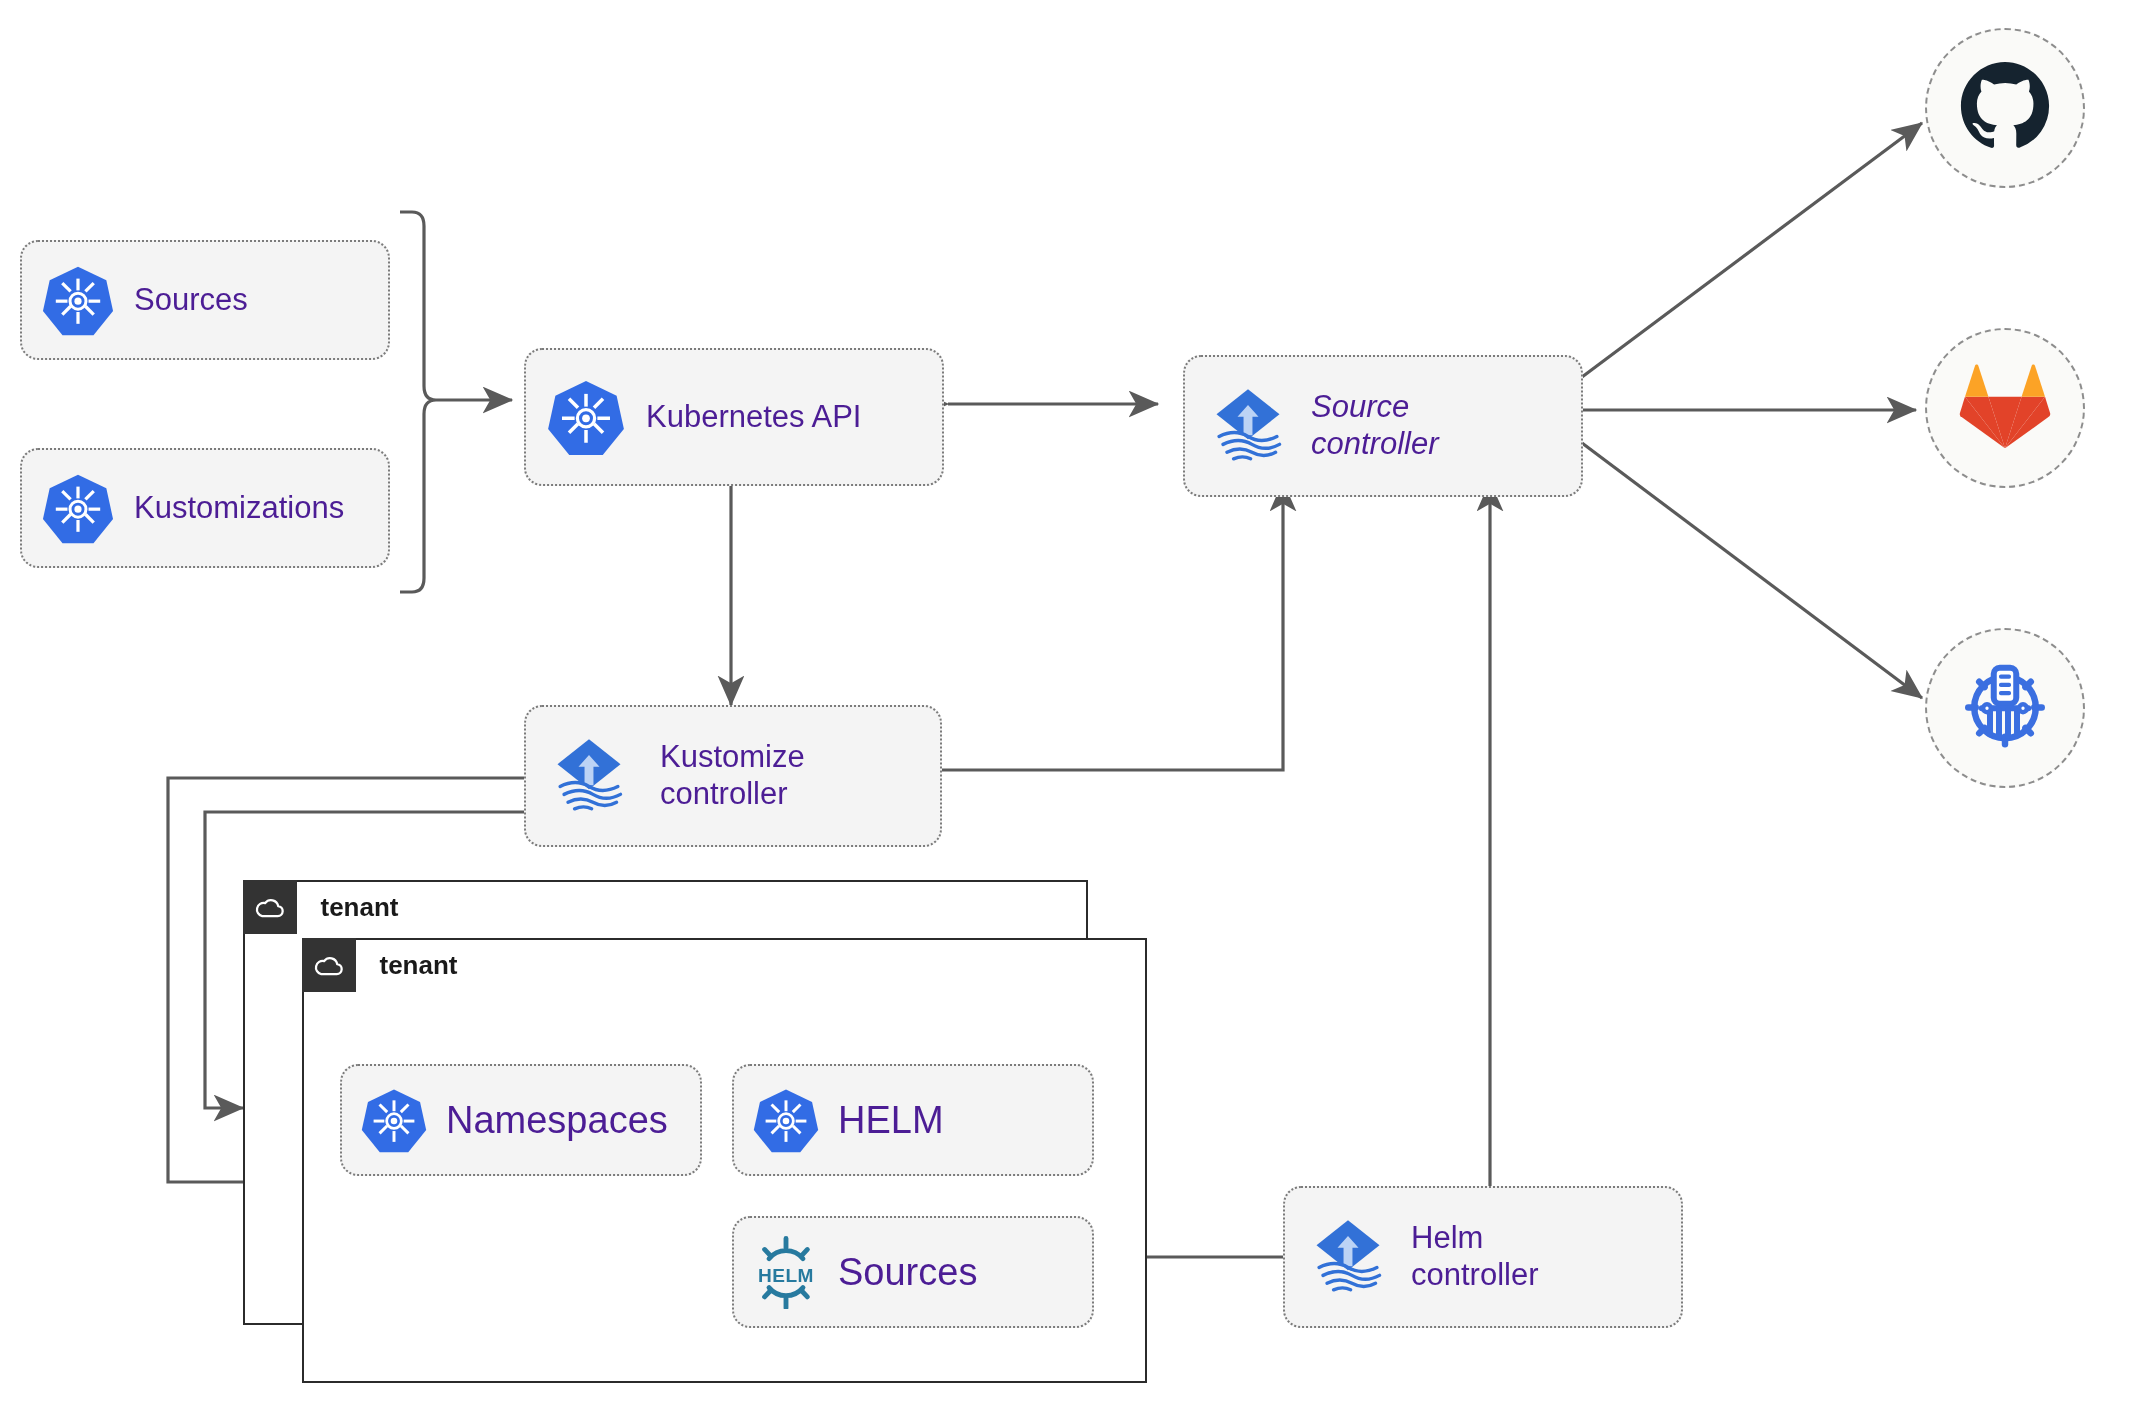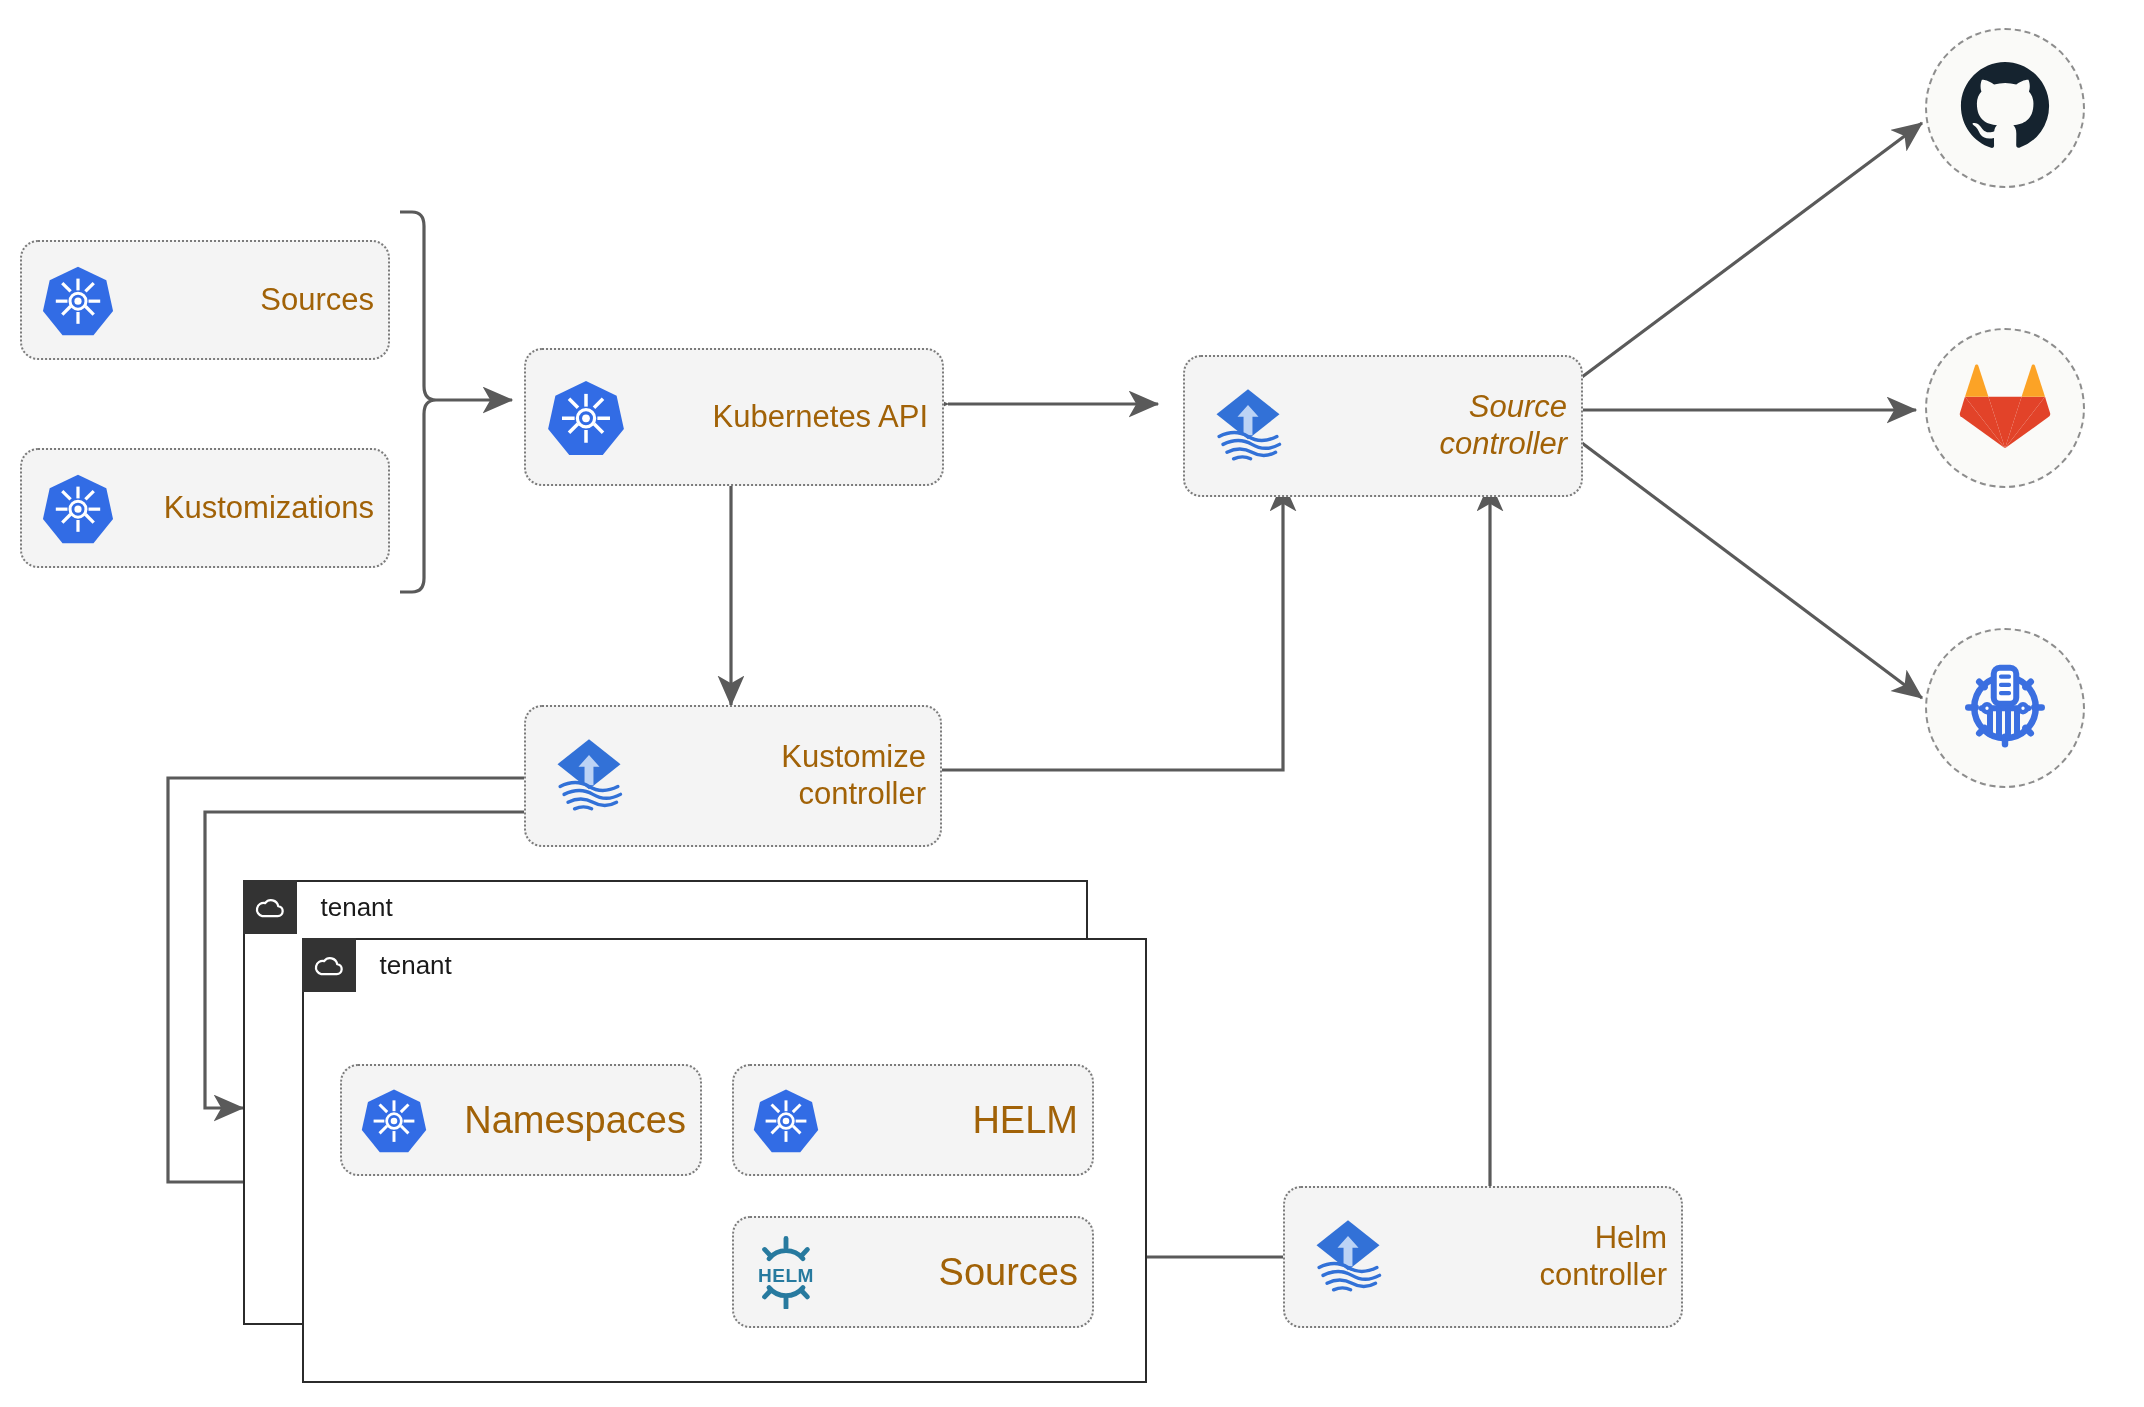--- a/index.html
+++ b/index.html
@@ -18,22 +18,22 @@
     position:absolute;
     box-sizing:border-box;
     background:#f4f4f4;
     border:2.5px dotted #7b7b7b;
     border-radius:18px;
     display:flex;align-items:center;
     z-index:3;
   }
   .node .ico{flex:0 0 auto;display:flex;align-items:center;justify-content:center;}
   .node .lbl{
-    flex:1 1 auto;text-align:right;
-    color:#a16207;font-size:31px;line-height:1.18;
+    flex:1 1 auto;text-align:left;
+    color:#4c1d95;font-size:31px;line-height:1.18;
     padding-right:14px;white-space:pre-line;
   }
   .node.small .lbl{font-size:38px;}
 
   
   .circ{
     position:absolute;
     width:160px;height:160px;border-radius:50%;
     background:#fafaf8;
     border:2.5px dashed #8d8d8d;
@@ -44,21 +44,21 @@
   
   .tenant{
     position:absolute;
     box-sizing:border-box;
     background:#ffffff;
     border:2.5px solid #2b2b2b;
     z-index:2;
   }
   .tenant .thead{
     position:absolute;left:-2.5px;top:-2.5px;
-    height:54px;display:flex;
+    height:54px;display:flex;font-weight:bold;
   }
   .tenant .tbadge{
     width:54px;height:54px;background:#333333;
     display:flex;align-items:center;justify-content:center;
   }
   .tenant .tname{
     color:#1a1a1a;font-size:26px;padding-left:24px;
     line-height:54px;
   }
   .tenant-front{z-index:4;}

